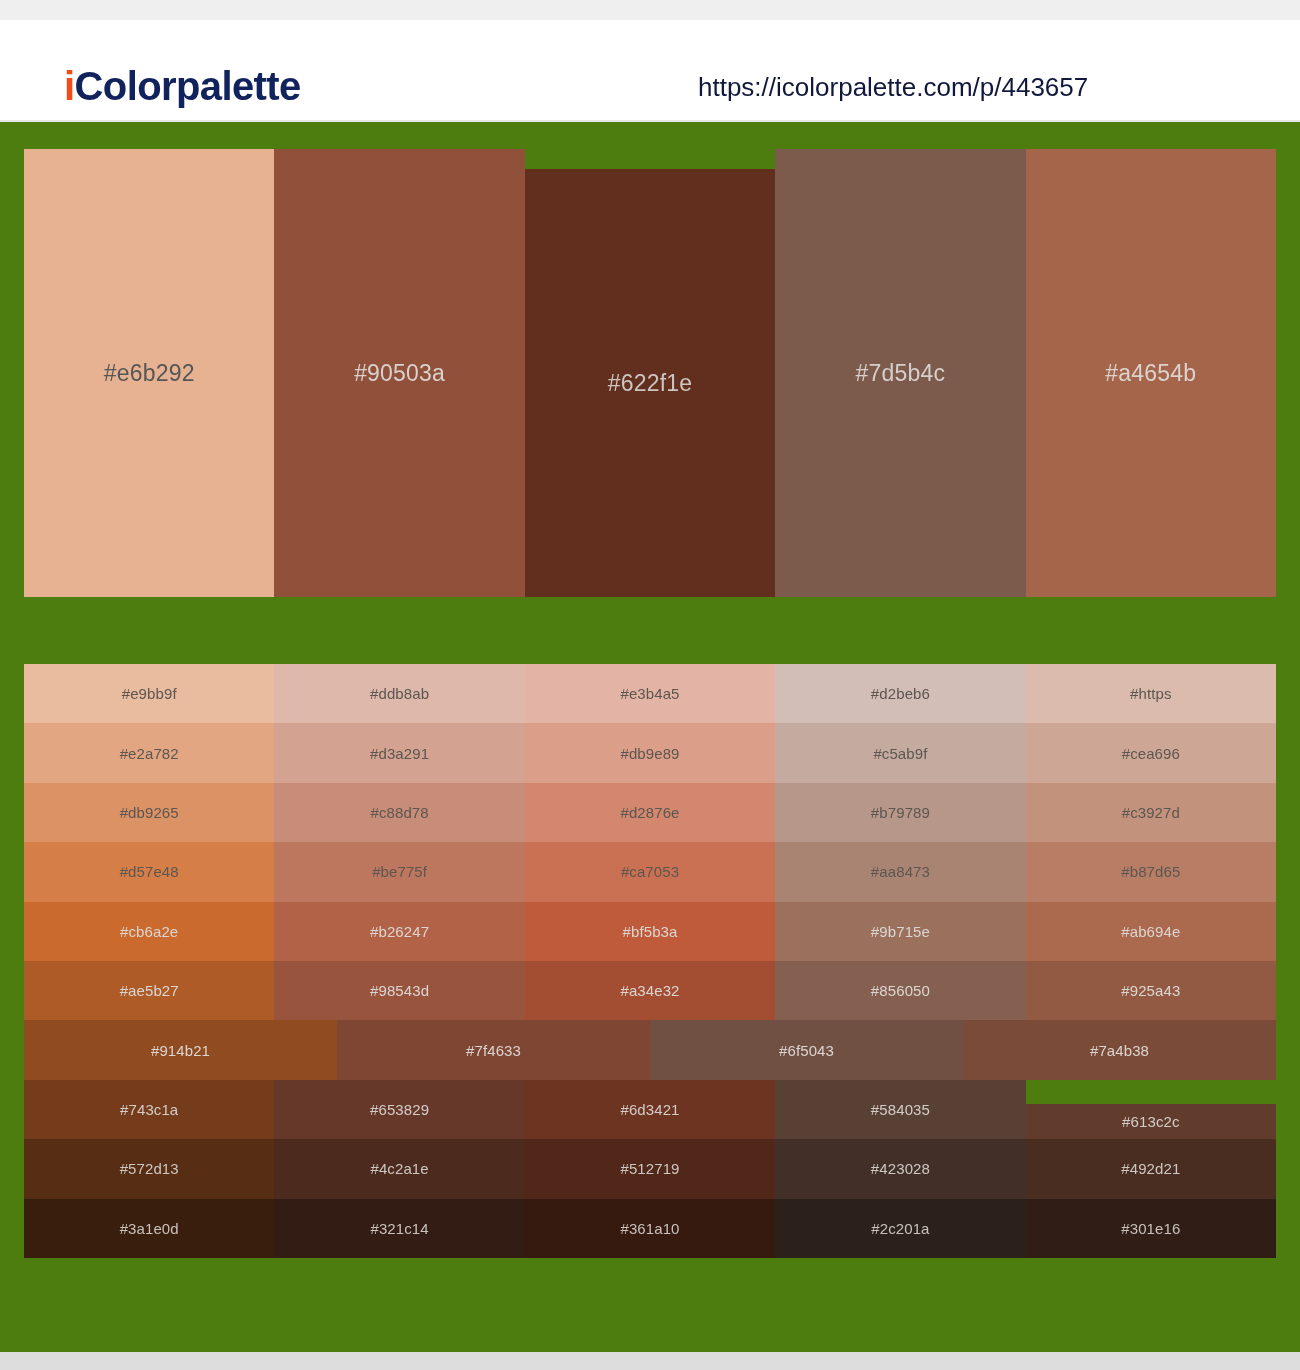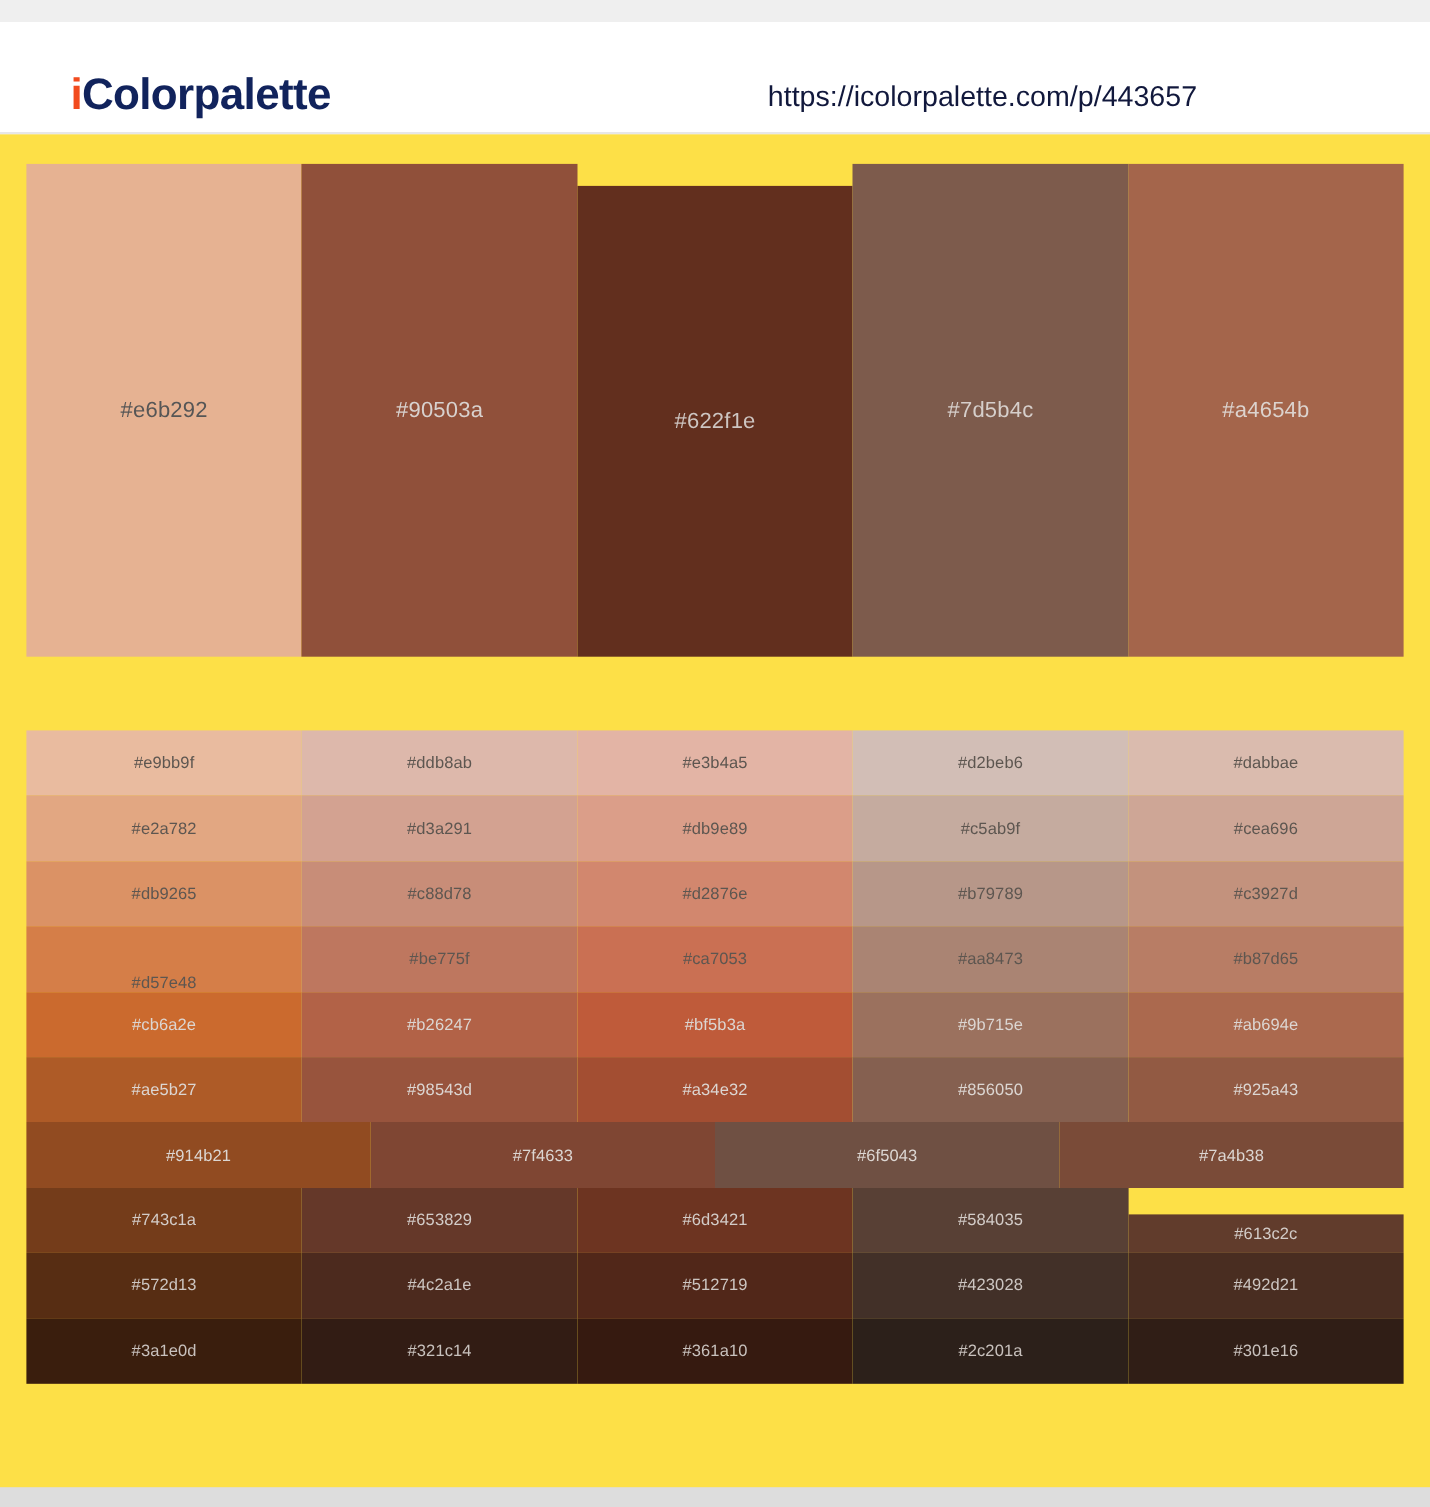--- a/index.html
+++ b/index.html
@@ -9,21 +9,21 @@
     height: 1370px;
     background: #ffffff;
     font-family: "Liberation Sans", sans-serif;
     overflow: hidden;
   }
 
   .page {
     position: relative;
     width: 1300px;
     height: 1370px;
-    background: #fde047;
+    background: #4d7c0f;
   }
 
   
   .top-band {
     position: absolute;
     top: 0; left: 0;
     width: 1300px;
     height: 20px;
     background: #efefef;
   }
@@ -69,21 +69,21 @@
     display: flex;
   }
   .palette-swatch {
     flex: 1 1 0;
     position: relative;
     display: flex;
     align-items: center;
     justify-content: center;
   }
   .palette-swatch .hex {
-    font-size: 20px;
+    font-size: 23px;
     letter-spacing: 0.2px;
     white-space: nowrap;
   }
 
   
   .shades-grid {
     position: absolute;
     left: 24px;
     top: 664px;
     width: 1252px;
@@ -157,21 +157,21 @@
         <div class="shade-cell" style="background: rgb(221, 184, 171);">
           <span class="hex" style="color: rgb(93, 86, 80);">#ddb8ab</span>
         </div>
         <div class="shade-cell" style="background: rgb(227, 180, 165);">
           <span class="hex" style="color: rgb(93, 86, 80);">#e3b4a5</span>
         </div>
         <div class="shade-cell" style="background: rgb(210, 190, 182);">
           <span class="hex" style="color: rgb(93, 86, 80);">#d2beb6</span>
         </div>
         <div class="shade-cell" style="background: rgb(218, 187, 174);">
-          <span class="hex" style="color: rgb(93, 86, 80);">#dabbae</span>
+          <span class="hex" style="color: rgb(93, 86, 80);">#https</span>
         </div>
       </div>
       <div class="shades-row">
         <div class="shade-cell" style="background: rgb(226, 167, 130);">
           <span class="hex" style="color: rgb(93, 86, 80);">#e2a782</span>
         </div>
         <div class="shade-cell" style="background: rgb(211, 162, 145);">
           <span class="hex" style="color: rgb(93, 86, 80);">#d3a291</span>
         </div>
         <div class="shade-cell" style="background: rgb(219, 158, 137);">
@@ -195,21 +195,21 @@
           <span class="hex" style="color: rgb(93, 86, 80);">#d2876e</span>
         </div>
         <div class="shade-cell" style="background: rgb(183, 151, 137);">
           <span class="hex" style="color: rgb(93, 86, 80);">#b79789</span>
         </div>
         <div class="shade-cell" style="background: rgb(195, 146, 125);">
           <span class="hex" style="color: rgb(93, 86, 80);">#c3927d</span>
         </div>
       </div>
       <div class="shades-row">
-        <div class="shade-cell" style="background: rgb(213, 126, 72); align-items: flex-end;">
+        <div class="shade-cell" style="background: rgb(213, 126, 72);">
           <span class="hex" style="color: rgb(93, 86, 80);">#d57e48</span>
         </div>
         <div class="shade-cell" style="background: rgb(190, 119, 95);">
           <span class="hex" style="color: rgb(93, 86, 80);">#be775f</span>
         </div>
         <div class="shade-cell" style="background: rgb(202, 112, 83);">
           <span class="hex" style="color: rgb(93, 86, 80);">#ca7053</span>
         </div>
         <div class="shade-cell" style="background: rgb(170, 132, 115);">
           <span class="hex" style="color: rgb(93, 86, 80);">#aa8473</span>

